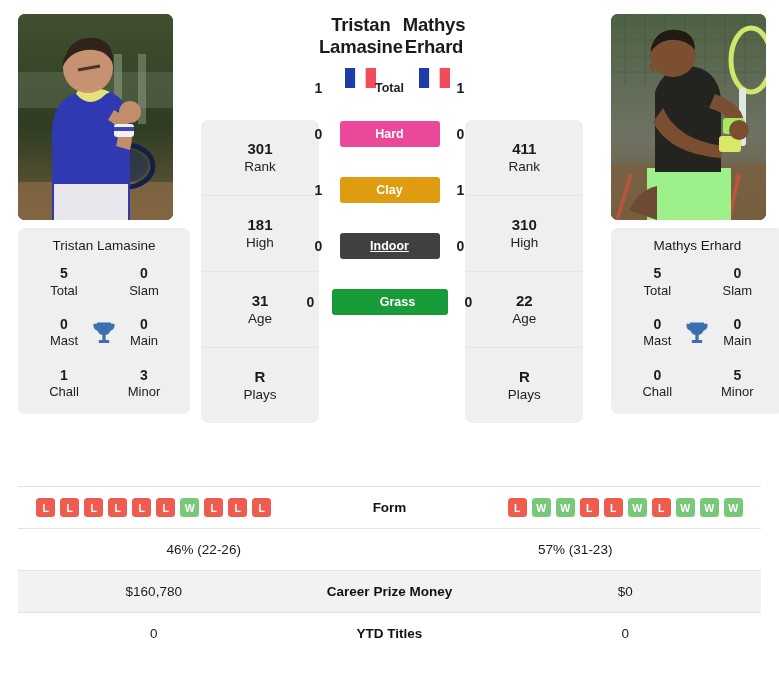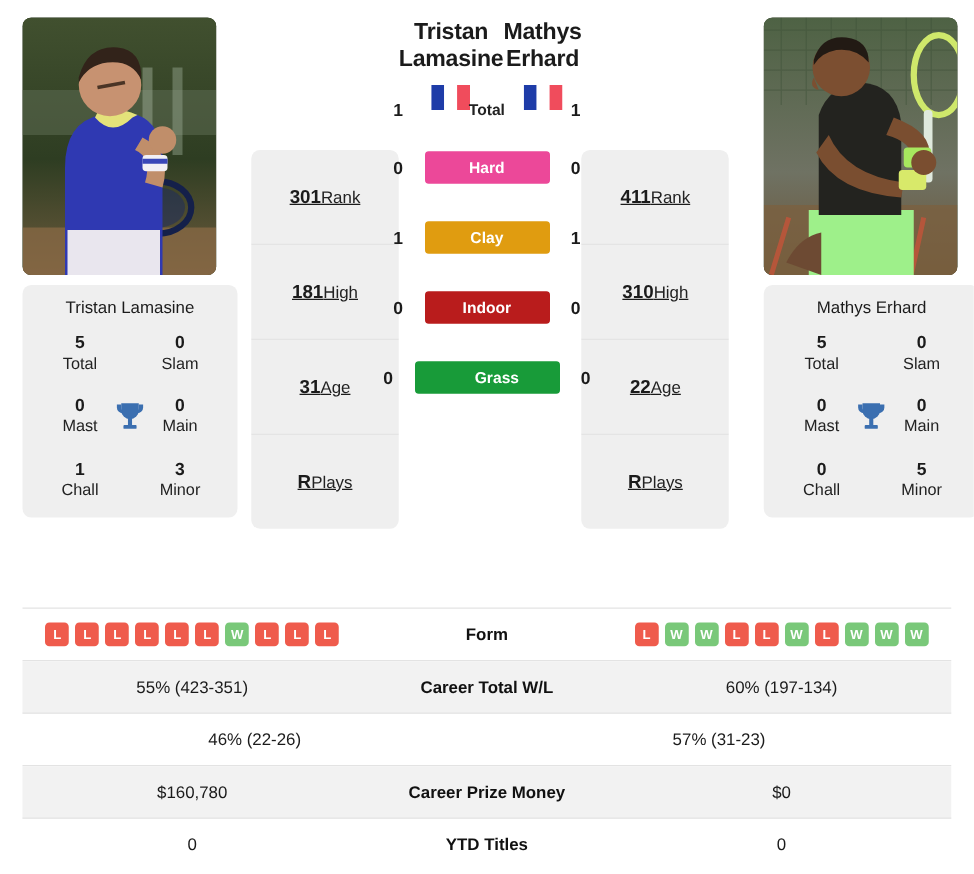--- a/index.html
+++ b/index.html
@@ -92,25 +92,24 @@
   .stat-col.right { margin-right: 28px; }
   .stat-card {
     margin-top: 106px;
     background: #efefef;
     border-radius: 7px;
     overflow: hidden;
   }
   .stat-row {
     height: 75px;
     display: flex;
-    flex-direction: row;
+    flex-direction: column;
     align-items: center;
     justify-content: center;
     border-bottom: 1px solid #e4e4e4;
-    text-decoration: underline;
   }
   .stat-row:last-child { border-bottom: none; }
   .stat-val {
     font-size: 15px;
     font-weight: bold;
     line-height: 1.3;
   }
   .stat-lab {
     font-size: 13.5px;
     color: #222;
@@ -366,21 +365,21 @@
         </div>
 
         <div class="h2h-line" style="margin-top:28px;">
           <div class="h2h-num">1</div>
           <div class="surf-badge" style="background: rgb(224, 156, 16);">Clay</div>
           <div class="h2h-num">1</div>
         </div>
 
         <div class="h2h-line" style="margin-top:28px;">
           <div class="h2h-num">0</div>
-          <div class="surf-badge" style="background: #b91c1c;">Indoor</div>
+          <div class="surf-badge" style="background: #404040; text-decoration: underline;">Indoor</div>
           <div class="h2h-num">0</div>
         </div>
 
         <div class="h2h-line" style="margin-top:28px;">
           <div class="h2h-num">0</div>
           <div class="surf-badge" style="background: rgb(24, 155, 57); padding-left: 16px;">Grass</div>
           <div class="h2h-num">0</div>
         </div>
       </div>
     </div>
@@ -514,25 +513,20 @@
             <div class="fbadge L">L</div>
             <div class="fbadge W">W</div>
             <div class="fbadge L">L</div>
             <div class="fbadge W">W</div>
             <div class="fbadge W">W</div>
             <div class="fbadge W">W</div>
           </div>
       </div>
     </div>
 
-    <div class="trow shaded">
-      <div class="tcell-side">55% (423-351)</div>
-      <div class="tcell-mid">Career Total W/L</div>
-      <div class="tcell-side">60% (197-134)</div>
-    </div>
 
     <div class="trow">
       <div class="tcell-side">46% (22-26)</div>
       <div class="tcell-side">57% (31-23)</div>
     </div>
 
     <div class="trow shaded">
       <div class="tcell-side">$160,780</div>
       <div class="tcell-mid">Career Prize Money</div>
       <div class="tcell-side">$0</div>

